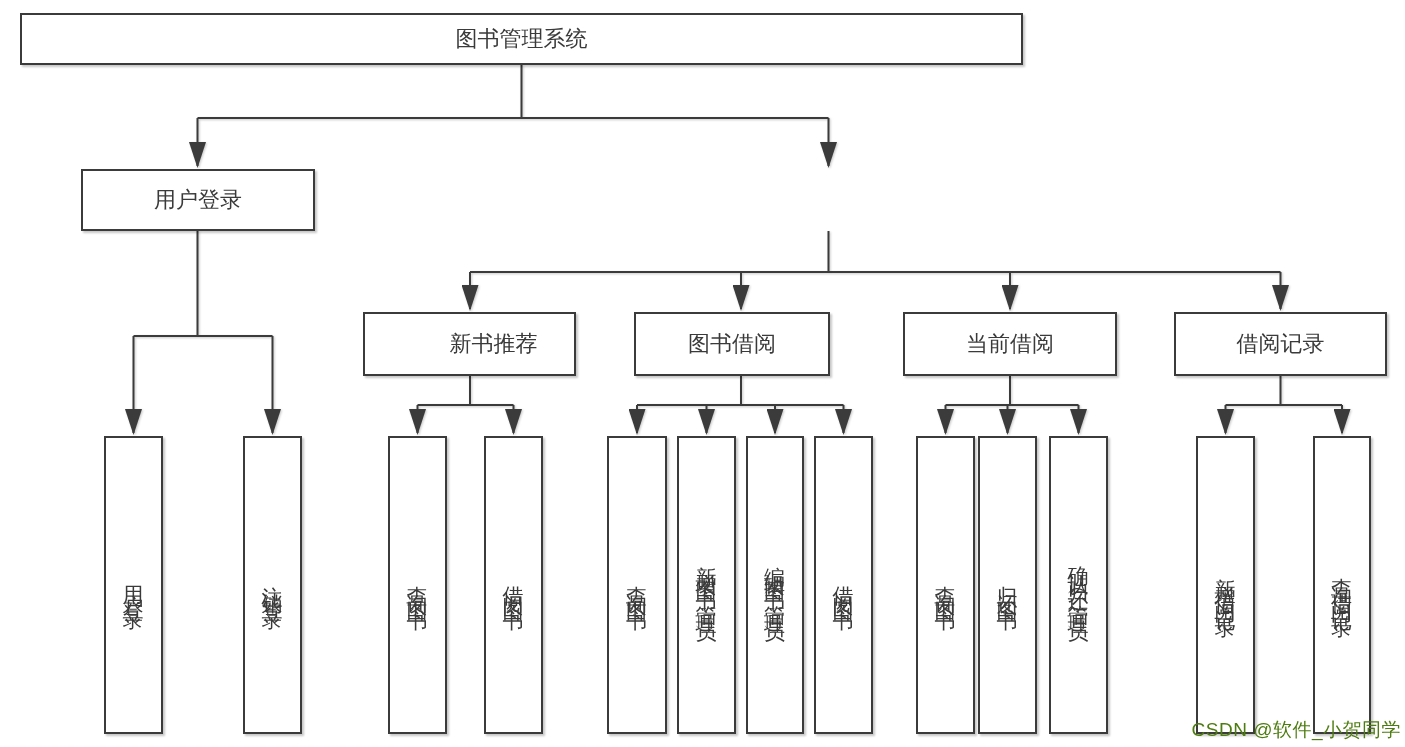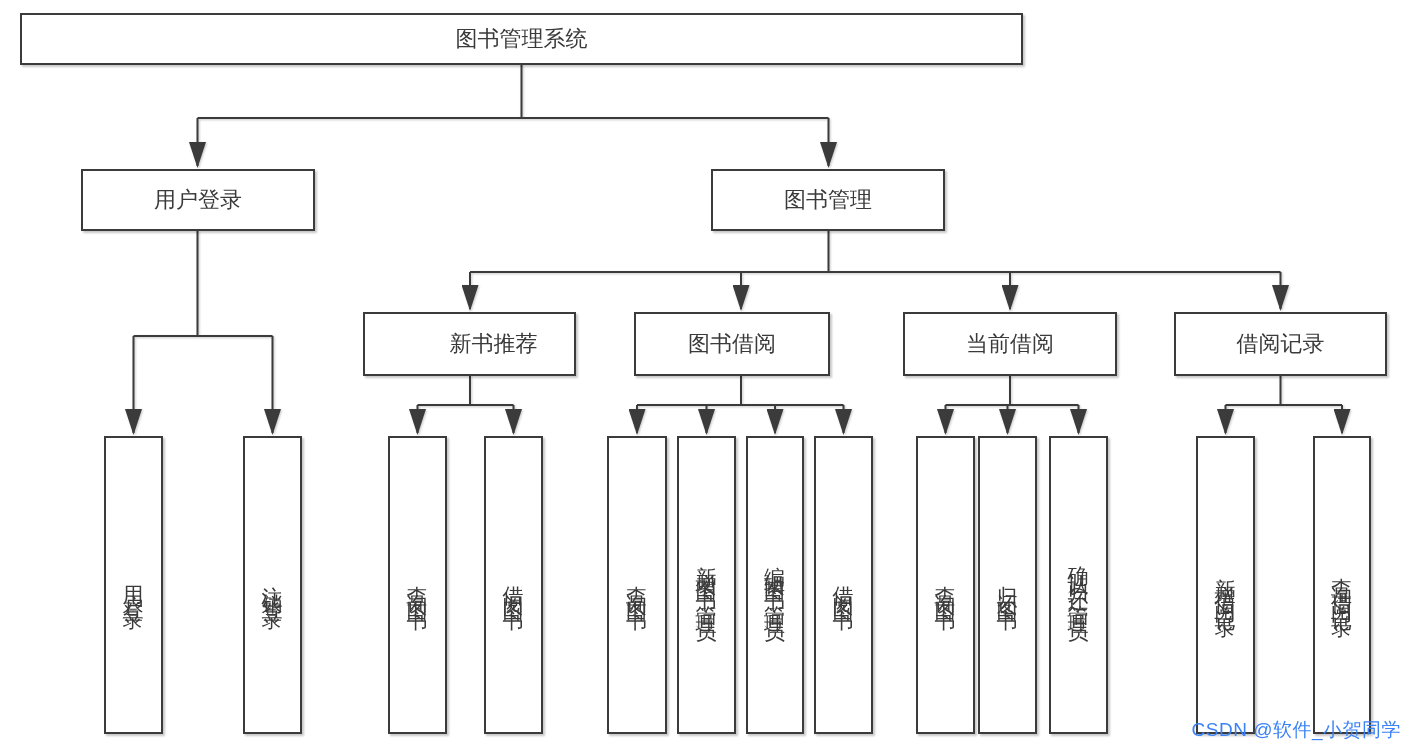--- a/index.html
+++ b/index.html
@@ -31,21 +31,21 @@
   .lv3-4  {left:1174px;top:312px; width:213px;  height:64px;}
   
   .leaf{top:436px;width:59px;height:298px;}
   .a1{left:104px;} .a2{left:243px;}
   .b1{left:388px;} .b2{left:484px;}
   .c1{left:607px;width:60px;} .c2{left:677px;} .c3{left:746px;width:58px;} .c4{left:814px;}
   .d1{left:916px;} .d2{left:978px;} .d3{left:1049px;}
   .e1{left:1196px;} .e2{left:1313px;width:58px;}
   .watermark{
     position:absolute;right:4px;bottom:4px;z-index:3;
-    font-size:19px;color:#3b82f6;letter-spacing:0.5px;white-space:nowrap;
+    font-size:19px;color:#4d7c0f;letter-spacing:0.5px;white-space:nowrap;
   }
 </style>
 </head>
 <body>
 
 <div class="stage">
 
   <svg class="connectors" width="1405" height="747" aria-hidden="true">
     <defs>
       <marker id="ah" viewBox="0 0 26 17" refX="24" refY="8.5" markerWidth="26" markerHeight="17" markerUnits="userSpaceOnUse" orient="auto">
@@ -85,23 +85,20 @@
     <path fill="none" stroke="#3b3b3b" stroke-width="2" marker-end="url(#ah)" d="M1225.5 405 V433"></path>
     <path fill="none" stroke="#3b3b3b" stroke-width="2" marker-end="url(#ah)" d="M1342 405 V433"></path>
   </svg>
 
   <div class="node root">
     <span class="hlabel">图书管理系统</span>
   </div>
 
   <div class="node lv2-a">
     <span class="hlabel">用户登录</span>
-  </div>
-  <div class="node lv2-b">
-    <span class="hlabel">图书管理</span>
   </div>
 
   <div class="node lv3-1">
     <span class="hlabel">新书推荐</span>
   </div>
   <div class="node lv3-2">
     <span class="hlabel">图书借阅</span>
   </div>
   <div class="node lv3-3">
     <span class="hlabel">当前借阅</span>

